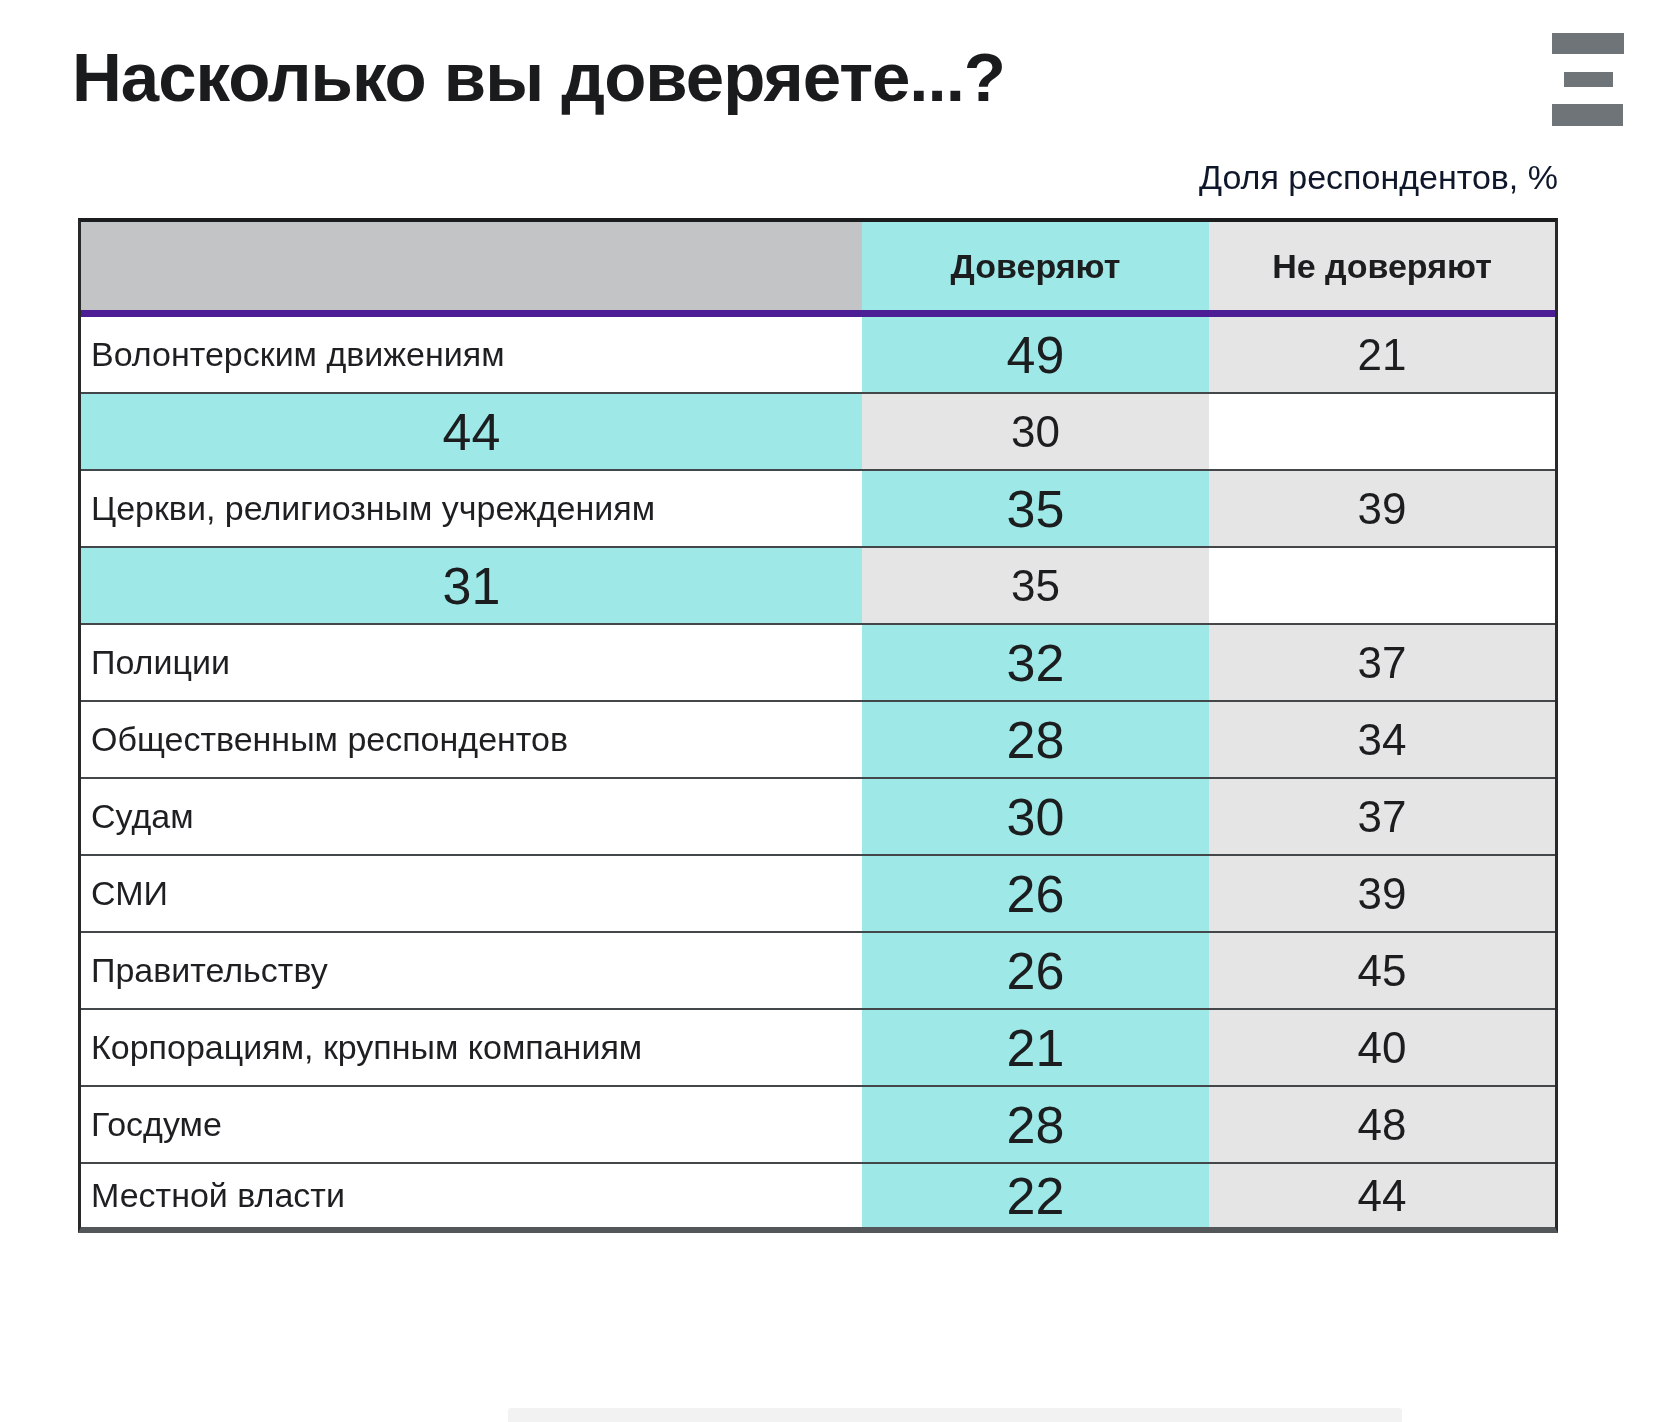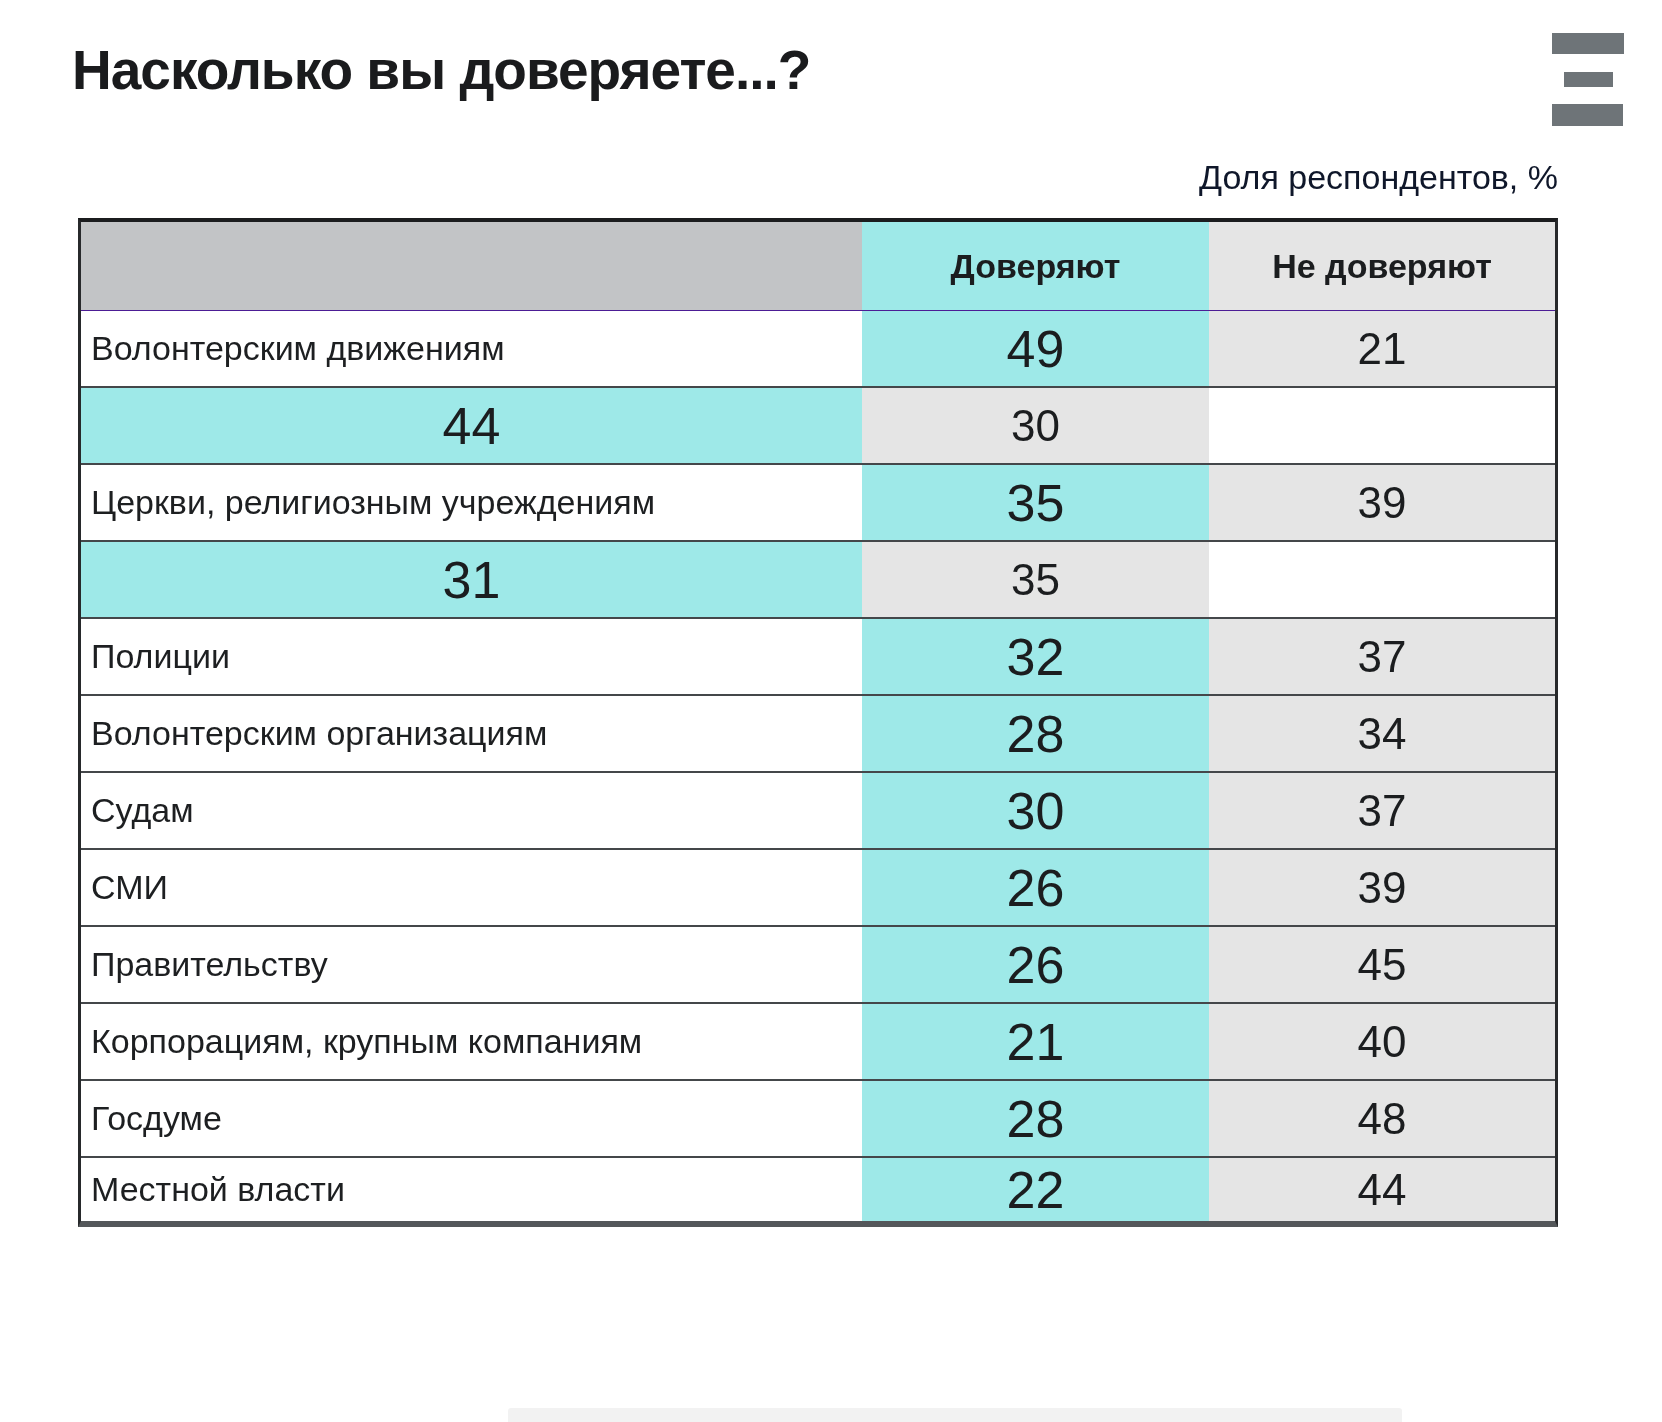--- a/index.html
+++ b/index.html
@@ -14,21 +14,21 @@
     height: 1422px;
     background: #ffffff;
     overflow: hidden;
   }
 
   
   .title {
     position: absolute;
     left: 72px;
     top: 40px;
-    font-size: 55px;
+    font-size: 69px;
     line-height: 1.1;
     font-weight: bold;
     color: #1a1b1d;
     letter-spacing: -1px;
   }
 
   
   .logo {
     position: absolute;
     top: 33px;
@@ -64,21 +64,21 @@
     border-bottom: 6px solid #54575a;
     background: #ffffff;
   }
   .trow {
     display: grid;
     grid-template-columns: 781px 347px 346px;
     width: 1474px;
   }
   .thead {
     height: 88px;
-    border-bottom: 1px solid #4c1d95;
+    border-bottom: 7px solid #4c1d95;
   }
   .thead .cell {
     font-weight: bold;
     font-size: 34px;
     color: #17181a;
     display: flex;
     align-items: center;
     justify-content: center;
   }
   .tbody-row {
@@ -171,21 +171,21 @@
     <div class="cell distrust-col">35</div>
   </div>
 
   <div class="trow tbody-row">
     <div class="cell label-col">Полиции</div>
     <div class="cell trust-col">32</div>
     <div class="cell distrust-col">37</div>
   </div>
 
   <div class="trow tbody-row">
-    <div class="cell label-col">Волонтерским организациям</div>
+    <div class="cell label-col">Общественным респондентов</div>
     <div class="cell trust-col">28</div>
     <div class="cell distrust-col">34</div>
   </div>
 
   <div class="trow tbody-row">
     <div class="cell label-col">Судам</div>
     <div class="cell trust-col">30</div>
     <div class="cell distrust-col">37</div>
   </div>
 

